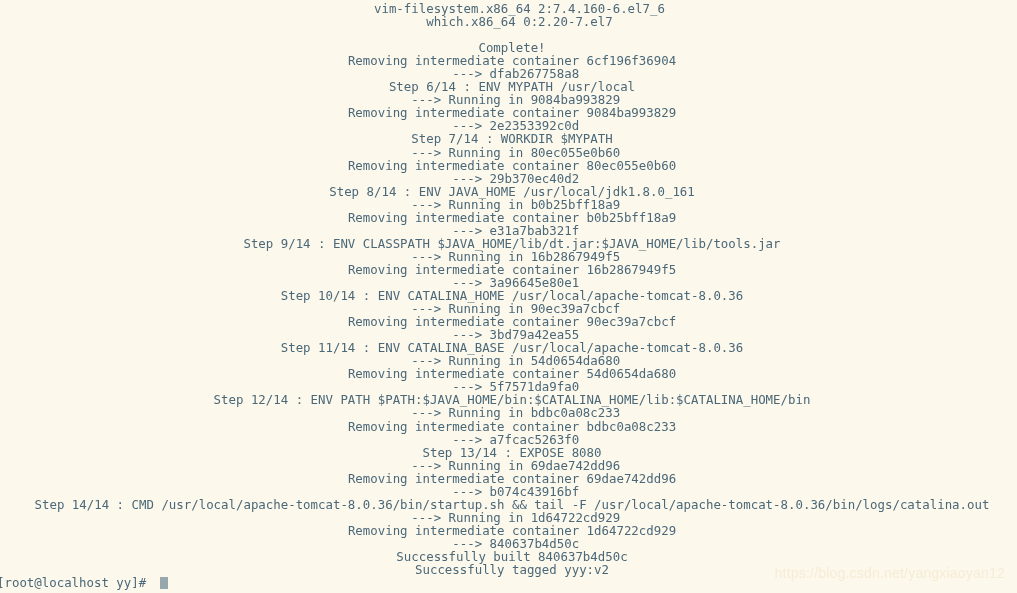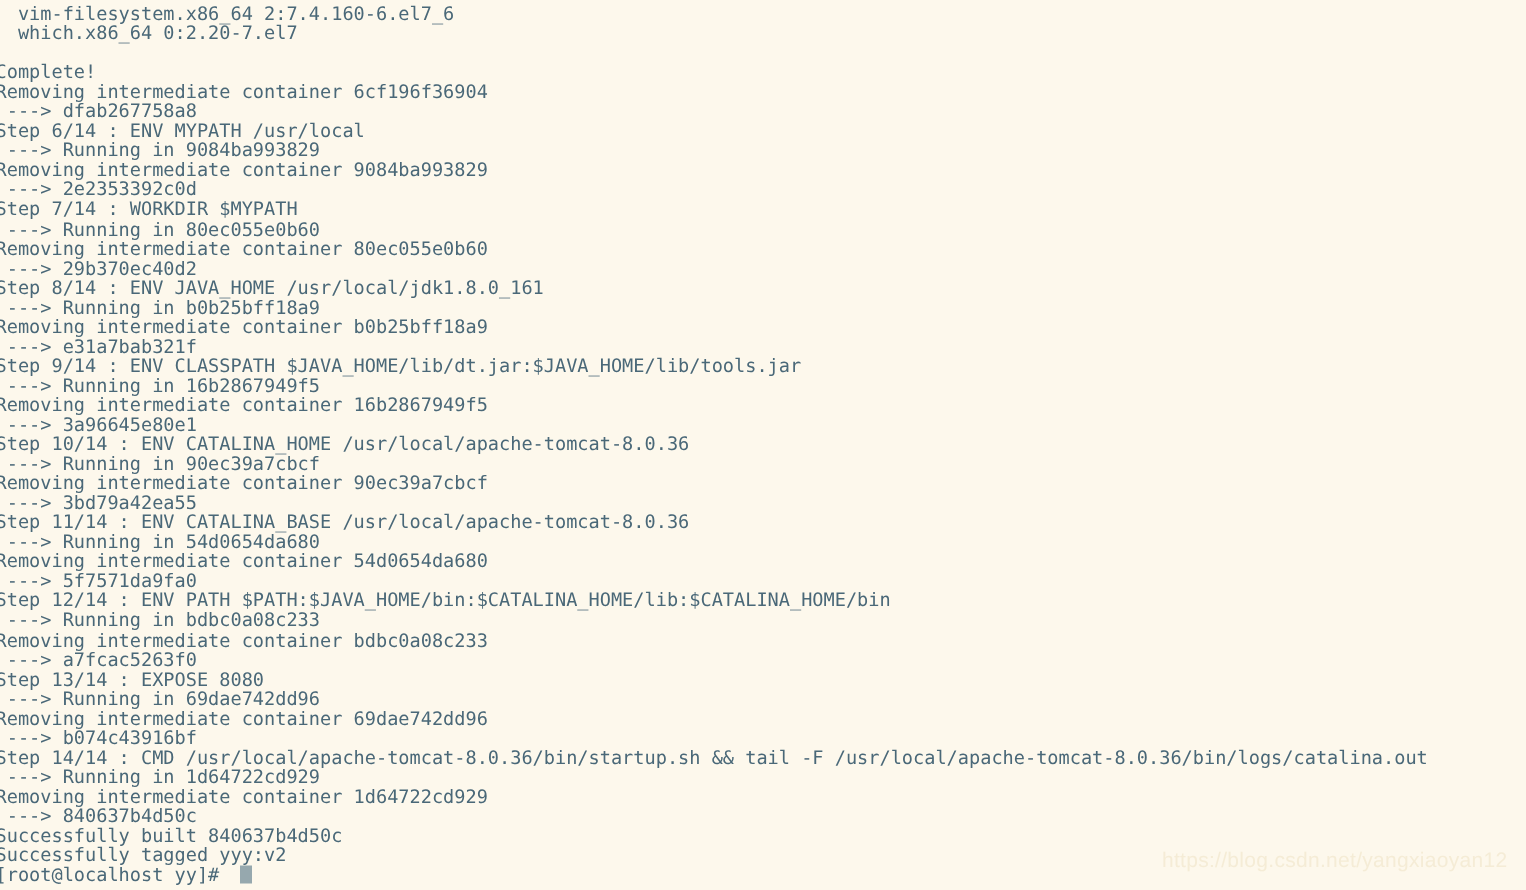--- a/index.html
+++ b/index.html
@@ -72,19 +72,19 @@
     color: #f5ecd6;
     letter-spacing: 0.2px;
     user-select: none;
     pointer-events: none;
     white-space: nowrap;
   }
 </style>
 </head>
 <body style="background: rgb(253, 248, 236);">
 
-<div id="terminal" style="background: rgb(253, 248, 236);">
+<div id="terminal" style="background: rgb(253, 248, 236); text-align: center;">
 
   <div id="console-output" style="color: rgb(74, 104, 120);"><div class="line">  vim-filesystem.x86_64 2:7.4.160-6.el7_6</div><div class="line">  which.x86_64 0:2.20-7.el7</div><div class="line blank"></div><div class="line">Complete!</div><div class="line">Removing intermediate container 6cf196f36904</div><div class="line"> ---&gt; dfab267758a8</div><div class="line">Step 6/14 : ENV MYPATH /usr/local</div><div class="line"> ---&gt; Running in 9084ba993829</div><div class="line">Removing intermediate container 9084ba993829</div><div class="line"> ---&gt; 2e2353392c0d</div><div class="line">Step 7/14 : WORKDIR $MYPATH</div><div class="line"> ---&gt; Running in 80ec055e0b60</div><div class="line">Removing intermediate container 80ec055e0b60</div><div class="line"> ---&gt; 29b370ec40d2</div><div class="line">Step 8/14 : ENV JAVA_HOME /usr/local/jdk1.8.0_161</div><div class="line"> ---&gt; Running in b0b25bff18a9</div><div class="line">Removing intermediate container b0b25bff18a9</div><div class="line"> ---&gt; e31a7bab321f</div><div class="line">Step 9/14 : ENV CLASSPATH $JAVA_HOME/lib/dt.jar:$JAVA_HOME/lib/tools.jar</div><div class="line"> ---&gt; Running in 16b2867949f5</div><div class="line">Removing intermediate container 16b2867949f5</div><div class="line"> ---&gt; 3a96645e80e1</div><div class="line">Step 10/14 : ENV CATALINA_HOME /usr/local/apache-tomcat-8.0.36</div><div class="line"> ---&gt; Running in 90ec39a7cbcf</div><div class="line">Removing intermediate container 90ec39a7cbcf</div><div class="line"> ---&gt; 3bd79a42ea55</div><div class="line">Step 11/14 : ENV CATALINA_BASE /usr/local/apache-tomcat-8.0.36</div><div class="line"> ---&gt; Running in 54d0654da680</div><div class="line">Removing intermediate container 54d0654da680</div><div class="line"> ---&gt; 5f7571da9fa0</div><div class="line">Step 12/14 : ENV PATH $PATH:$JAVA_HOME/bin:$CATALINA_HOME/lib:$CATALINA_HOME/bin</div><div class="line"> ---&gt; Running in bdbc0a08c233</div><div class="line">Removing intermediate container bdbc0a08c233</div><div class="line"> ---&gt; a7fcac5263f0</div><div class="line">Step 13/14 : EXPOSE 8080</div><div class="line"> ---&gt; Running in 69dae742dd96</div><div class="line">Removing intermediate container 69dae742dd96</div><div class="line"> ---&gt; b074c43916bf</div><div class="line">Step 14/14 : CMD /usr/local/apache-tomcat-8.0.36/bin/startup.sh &amp;&amp; tail -F /usr/local/apache-tomcat-8.0.36/bin/logs/catalina.out</div><div class="line"> ---&gt; Running in 1d64722cd929</div><div class="line">Removing intermediate container 1d64722cd929</div><div class="line"> ---&gt; 840637b4d50c</div><div class="line">Successfully built 840637b4d50c</div><div class="line">Successfully tagged yyy:v2</div><div id="prompt-line"><span>[root@localhost yy]# </span><span id="cursor-block" style="background: rgb(150, 168, 174);"></span></div></div>
 
   <div id="watermark" style="color: rgb(245, 236, 214);">https://blog.csdn.net/yangxiaoyan12</div>
 
 </div>
 
 </body></html>

